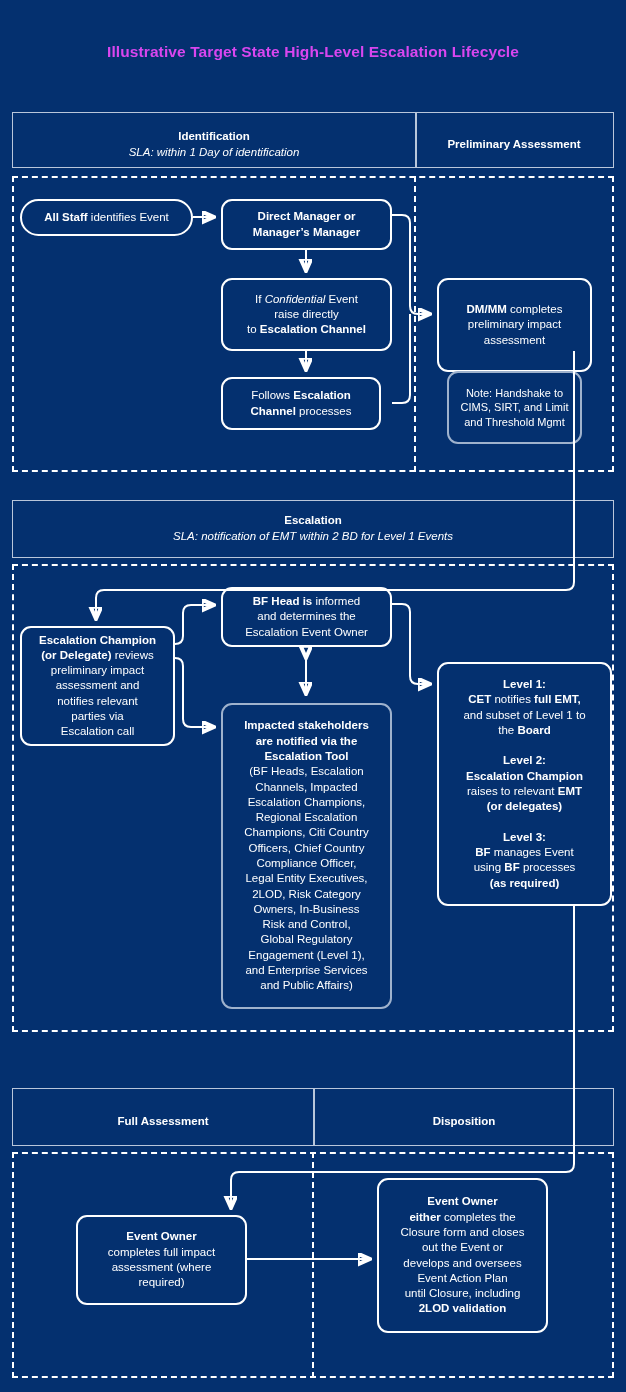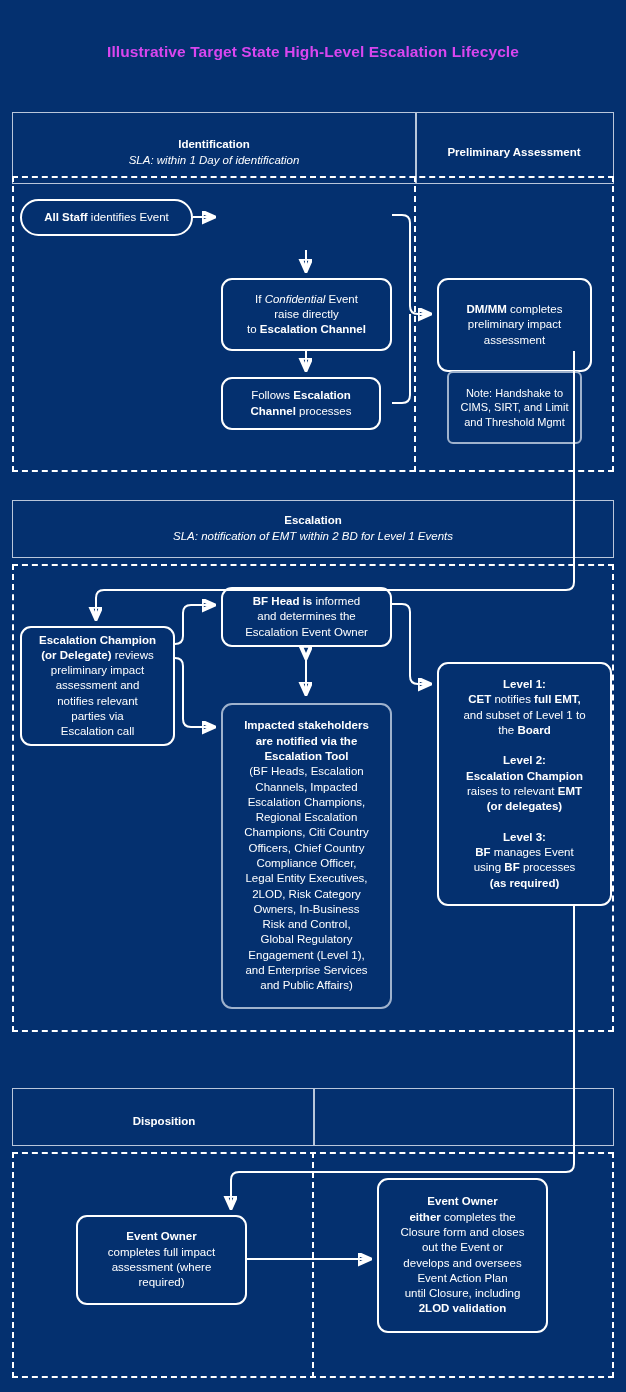--- a/index.html
+++ b/index.html
@@ -74,52 +74,55 @@
   svg.wires{position:absolute;left:0;top:0;width:626px;height:1392px;overflow:visible;}
   svg.wires path,svg.wires line{fill:none;stroke:#ffffff;stroke-width:2;}
 </style>
 </head>
 <body>
 
 <div id="stage">
 
   <div class="title">Illustrative Target State High-Level Escalation Lifecycle</div>
 
-  <div class="band split" style="left:12px;top:112px;width:602px;height:72px;">
+  <div class="band split" style="left:12px;top:112px;width:602px;height:56px;">
     <div class="cell" style="width:402px;">
       <div class="bt">Identification</div>
       <div class="bs">SLA: within 1 Day of identification</div>
     </div>
     <div class="cell" style="width:198px;text-align:right;">
       <div class="bt">Preliminary Assessment</div>
     </div>
     <div class="vdiv" style="left:402px;"></div>
   </div>
 
   <div class="lane" style="left:12px;top:176px;width:602px;height:296px;"></div>
   <div class="lanesplit" style="left:414px;top:176px;height:296px;"></div>
 
   <div class="box" style="left:20px;top:199px;width:173px;height:37px;border-radius:19px;">
     <div class="pad"><b>All Staff</b> identifies Event</div>
   </div>
 
+  <div class="box" style="left:221px;top:199px;width:171px;height:51px;">
+    <div class="pad"><b>Direct Manager or<br>Manager’s Manager</b></div>
+  </div>
 
   <div class="box" style="left:221px;top:278px;width:171px;height:73px;">
     <div class="pad">If <i>Confidential</i> Event<br>raise directly<br>to <b>Escalation Channel</b></div>
   </div>
 
   <div class="box" style="left:221px;top:377px;width:160px;height:53px;">
     <div class="pad">Follows <b>Escalation<br>Channel</b> processes</div>
   </div>
 
   <div class="box" style="left:437px;top:278px;width:155px;height:94px;">
     <div class="pad"><b>DM/MM</b> completes<br>preliminary impact<br>assessment</div>
   </div>
 
-  <div class="box dim" style="left:447px;top:371px;width:135px;height:73px;font-size:11px;border-radius:6px;">
+  <div class="box dim" style="left:447px;top:371px;width:135px;height:73px;font-size:11px;">
     <div class="pad">Note: Handshake to<br>CIMS, SIRT, and Limit<br>and Threshold Mgmt</div>
   </div>
 
   <div class="band" style="left:12px;top:500px;width:602px;height:58px;">
     <div class="bt">Escalation</div>
     <div class="bs">SLA: notification of EMT within 2 BD for Level 1 Events</div>
   </div>
 
   <div class="lane" style="left:12px;top:564px;width:602px;height:468px;"></div>
 
@@ -133,20 +136,23 @@
 
   <div class="box dim" style="left:221px;top:703px;width:171px;height:306px;">
     <div class="pad"><b>Impacted stakeholders<br>are notified via the<br>Escalation Tool</b><br>(BF Heads, Escalation<br>Channels, Impacted<br>Escalation Champions,<br>Regional Escalation<br>Champions, Citi Country<br>Officers, Chief Country<br>Compliance Officer,<br>Legal Entity Executives,<br>2LOD, Risk Category<br>Owners, In-Business<br>Risk and Control,<br>Global Regulatory<br>Engagement (Level 1),<br>and Enterprise Services<br>and Public Affairs)</div>
   </div>
 
   <div class="box" style="left:437px;top:662px;width:175px;height:244px;">
     <div class="pad"><b>Level 1:</b><br><b>CET</b> notifies <b>full EMT,</b><br>and subset of Level 1 to<br>the <b>Board</b><br>&nbsp;<br><b>Level 2:</b><br><b>Escalation Champion</b><br>raises to relevant <b>EMT</b><br><b>(or delegates)</b><br>&nbsp;<br><b>Level 3:</b><br><b>BF</b> manages Event<br>using <b>BF</b> processes<br><b>(as required)</b></div>
   </div>
 
   <div class="band split" style="left:12px;top:1088px;width:602px;height:58px;">
+    <div class="cell" style="width:300px;">
+      <div class="bt">Full Assessment</div>
+    </div>
     <div class="cell" style="width:302px;">
       <div class="bt">Disposition</div>
     </div>
     <div class="vdiv" style="left:300px;"></div>
   </div>
 
   <div class="lane" style="left:12px;top:1152px;width:602px;height:226px;"></div>
   <div class="lanesplit" style="left:312px;top:1152px;height:226px;"></div>
 
   <div class="box" style="left:76px;top:1215px;width:171px;height:90px;">

